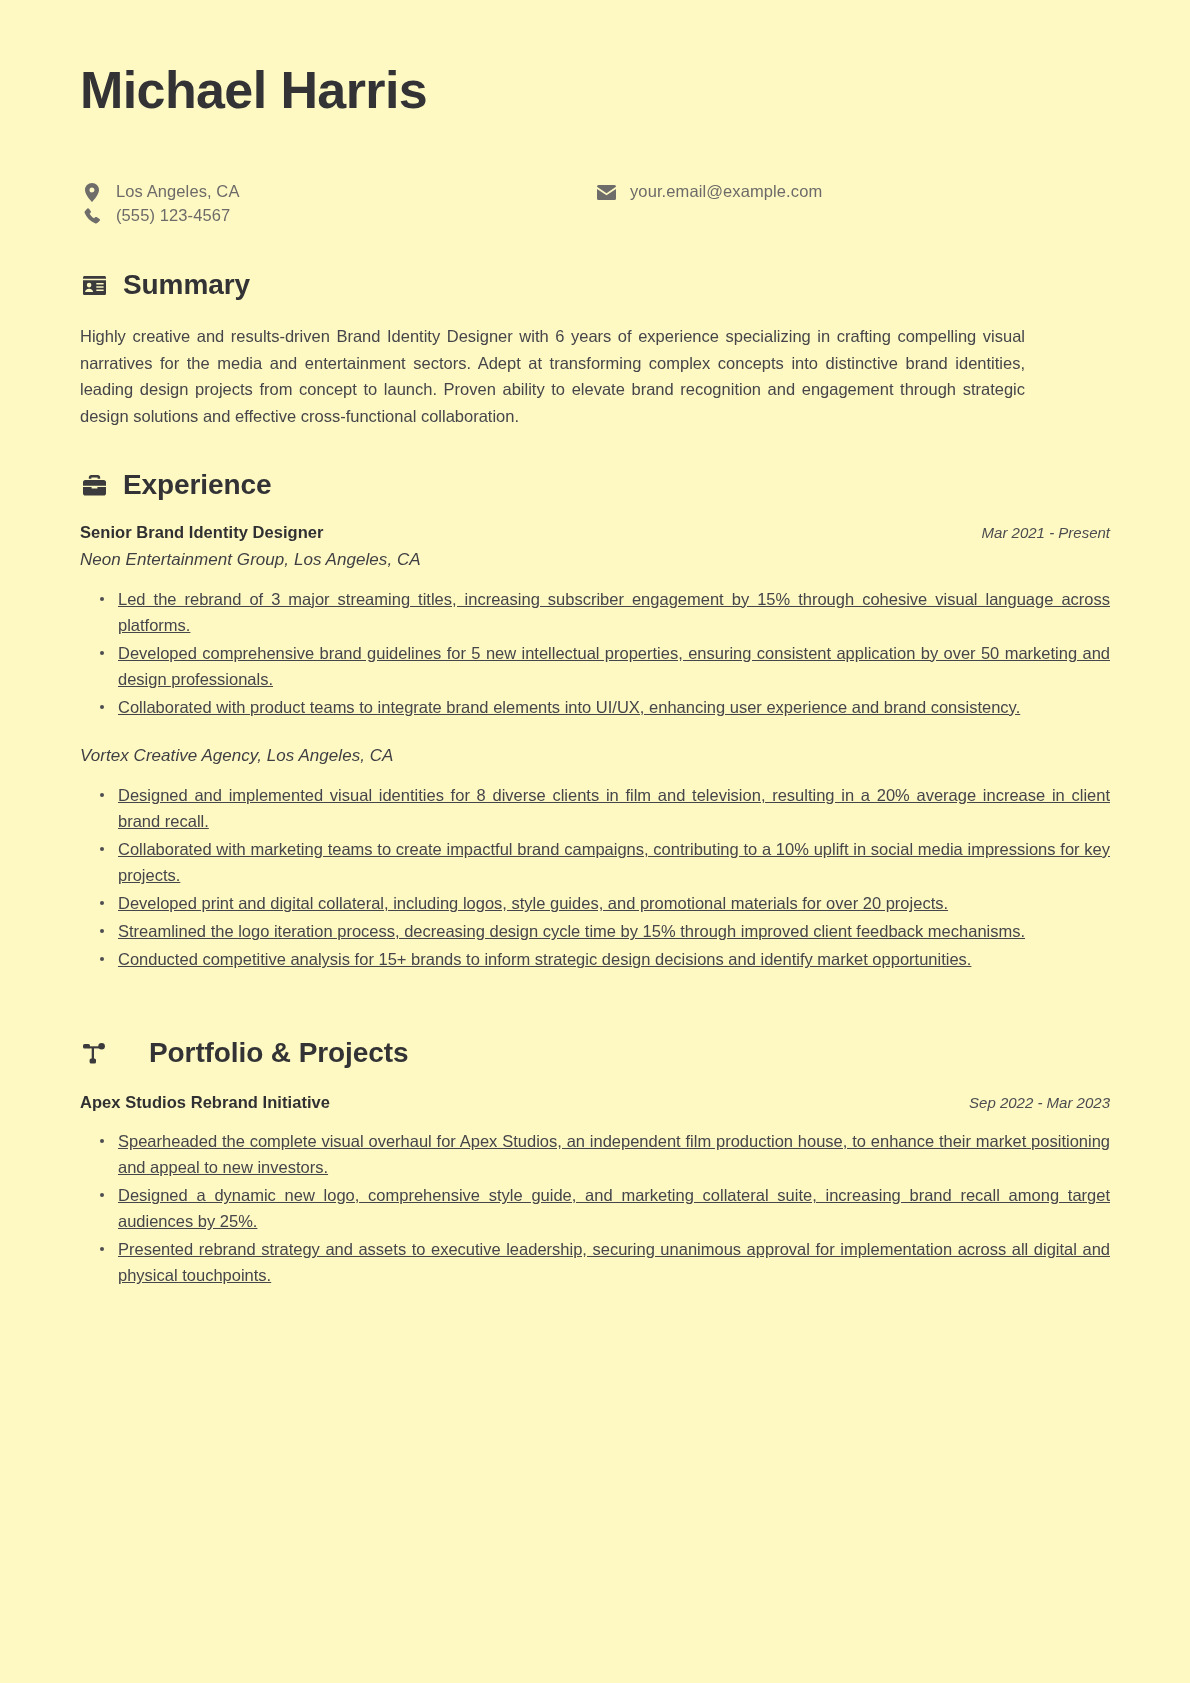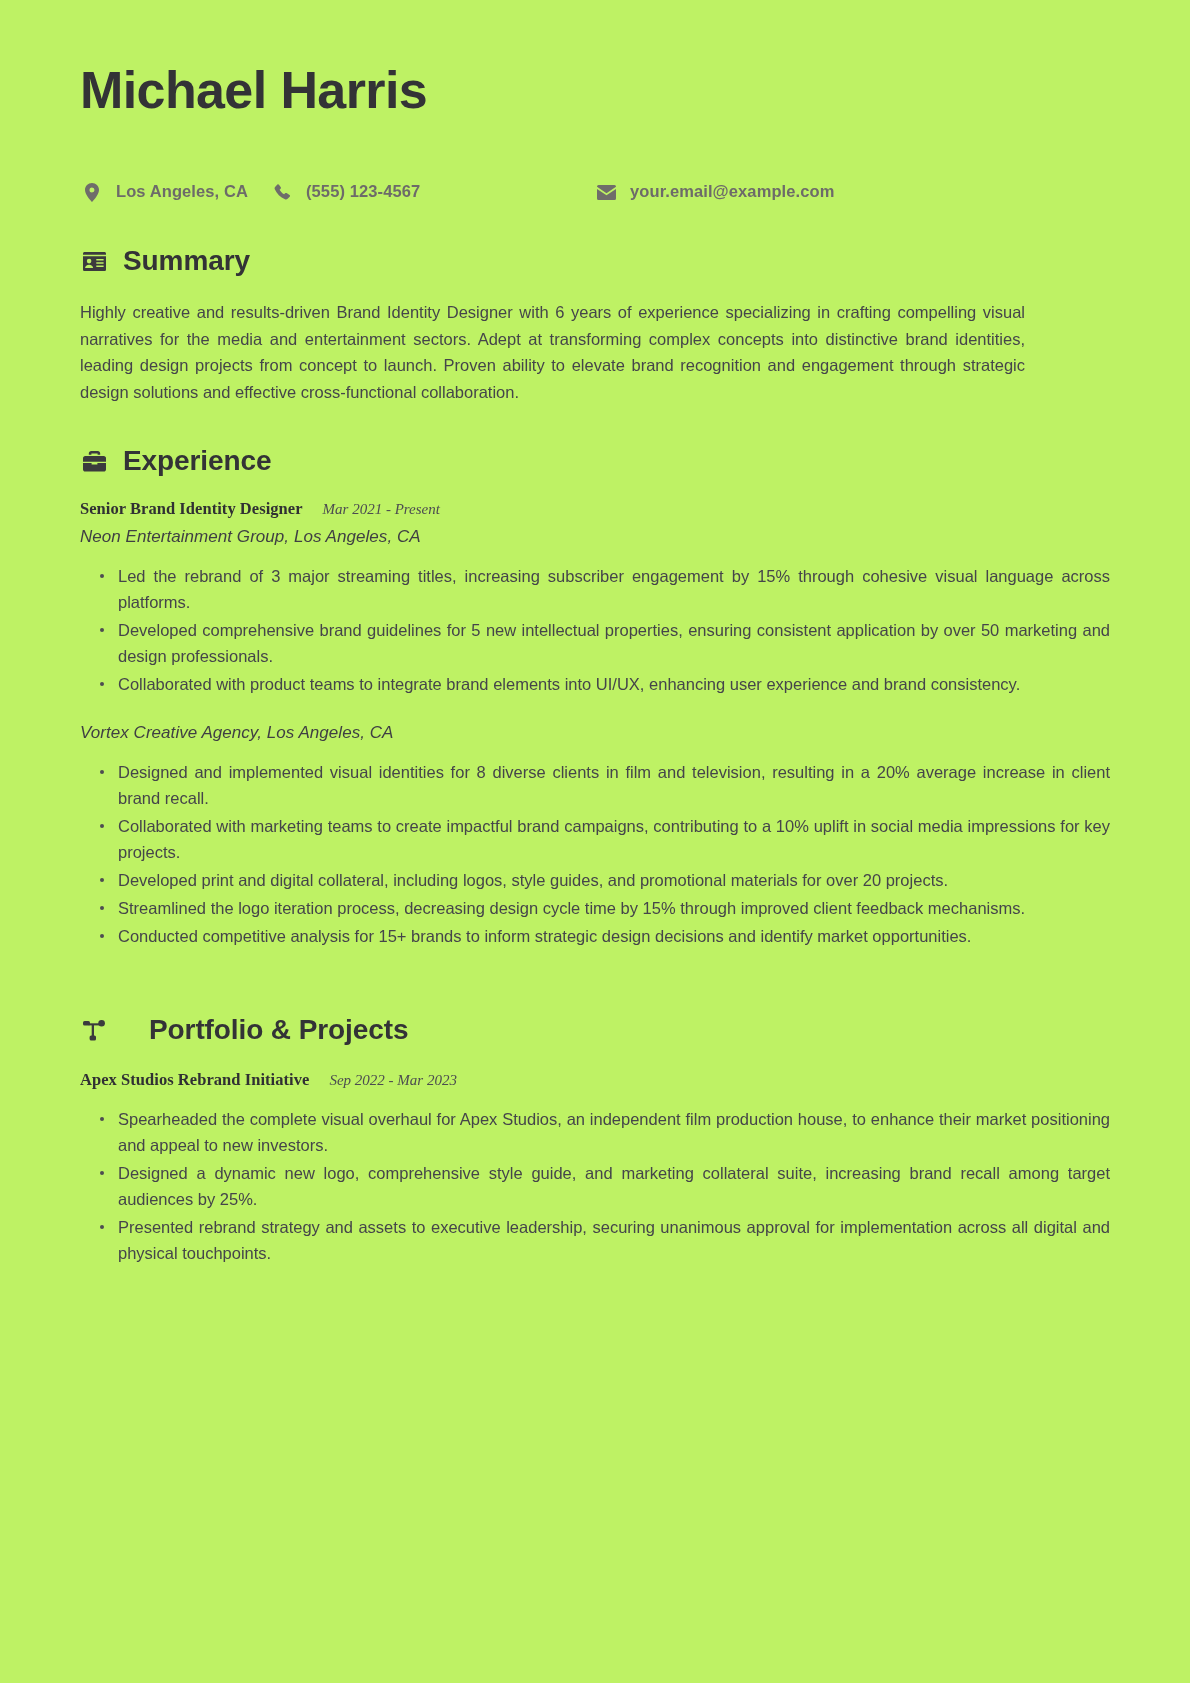--- a/index.html
+++ b/index.html
@@ -13,21 +13,21 @@
     min-height: 1683px;
     background: #f4f1e9;
     font-family: "Liberation Sans", "DejaVu Sans", sans-serif;
     color: #3b3b3d;
     -webkit-font-smoothing: antialiased;
   }
 
   .page {
     width: 1190px;
     min-height: 1683px;
-    background: #bef264;
+    background: #fef9c3;
     padding: 62px 80px 60px 80px;
   }
 
   
   .name {
     font-size: 52px;
     font-weight: 700;
     letter-spacing: -0.6px;
     color: #333336;
     margin: 0 0 62px 0;
@@ -36,23 +36,22 @@
 
   .contact-grid {
     display: flex;
     flex-wrap: wrap;
     margin-bottom: 42px;
     padding-left: 2px;
   }
   .contact-col {
     width: 50%;
     display: flex;
-    flex-direction: row;
-    gap: 24px;
-    font-weight: bold;
+    flex-direction: column;
+    gap: 0;
   }
   .contact-row {
     display: flex;
     align-items: center;
     gap: 14px;
     min-height: 24px;
   }
   .contact-icon {
     width: 20px;
     height: 20px;
@@ -103,24 +102,23 @@
     margin: 0 0 40px 0;
     max-width: 945px;
     text-align: justify;
     text-justify: inter-word;
   }
 
   
   .entry { margin-bottom: 26px; }
   .entry-head {
     display: flex;
-    justify-content: flex-start;
+    justify-content: space-between;
     align-items: baseline;
     gap: 20px;
-    font-family: Liberation Serif, serif;
   }
   .entry-title {
     font-size: 16.5px;
     font-weight: 700;
     color: #303033;
     letter-spacing: 0.05px;
   }
   .entry-date {
     font-size: 15px;
     font-style: italic;
@@ -143,20 +141,21 @@
   ul.bullets li {
     position: relative;
     font-size: 16.5px;
     line-height: 1.58;
     color: #45454a;
     margin-bottom: 2px;
     padding-left: 18px;
     text-align: justify;
     text-justify: inter-word;
     hyphens: auto;
+    text-decoration: underline;
   }
   ul.bullets li::before {
     content: "";
     position: absolute;
     left: 0;
     top: 11px;
     width: 4px;
     height: 4px;
     border-radius: 50%;
     background: #4d4d51;

